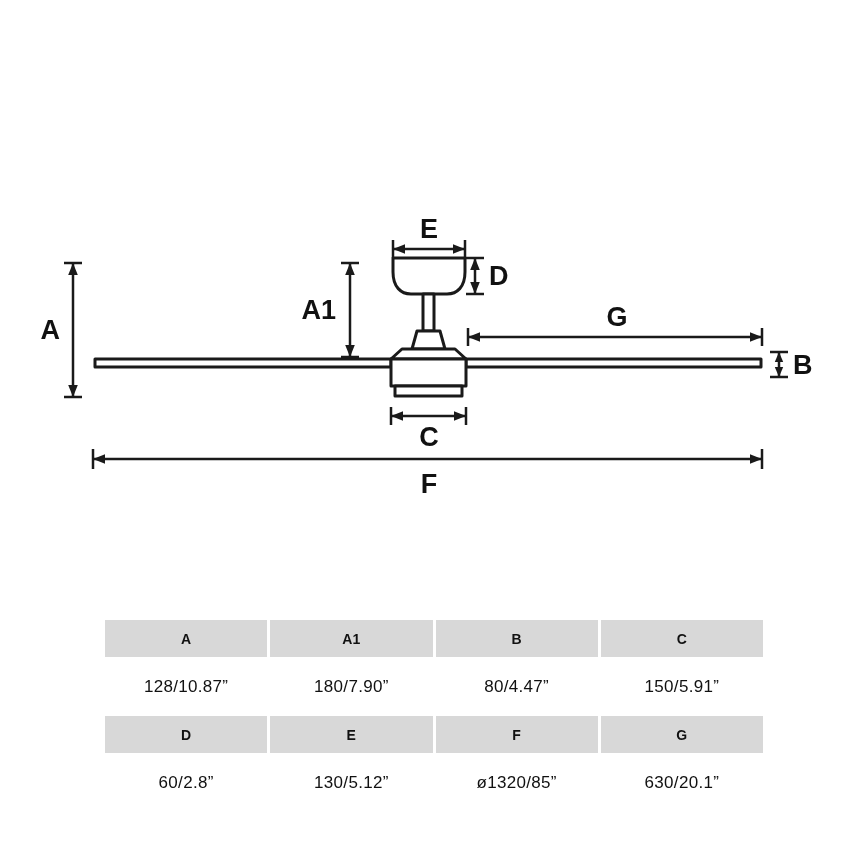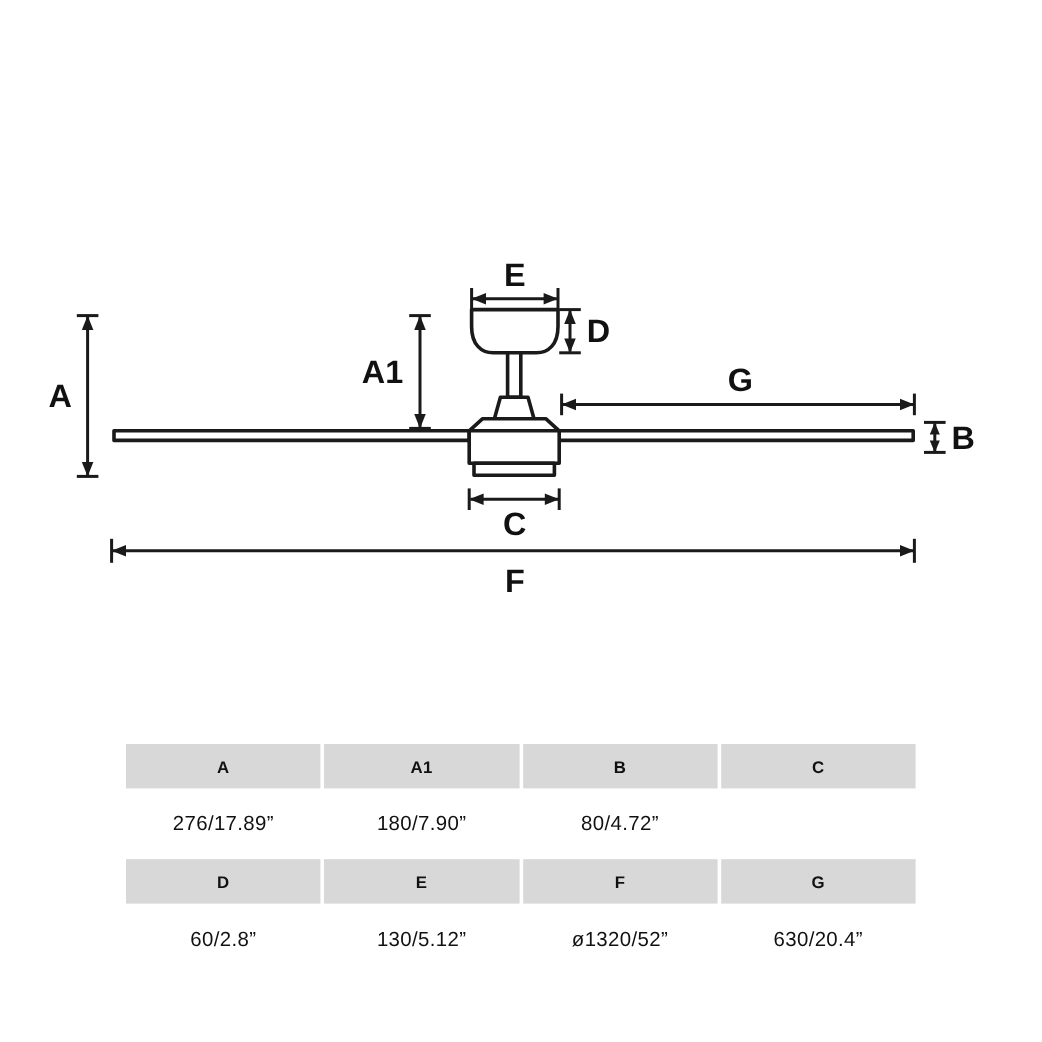--- a/index.html
+++ b/index.html
@@ -137,31 +137,32 @@
   </svg>
 
   <div class="dim-table">
     <div class="row head">
       <div class="cell">A</div>
       <div class="cell">A1</div>
       <div class="cell">B</div>
       <div class="cell">C</div>
     </div>
     <div class="row vals">
-      <div class="cell">276/17.89”</div>
+      <div class="cell">128/10.87”</div>
       <div class="cell">180/7.90”</div>
-      <div class="cell">80/4.72”</div>
+      <div class="cell">80/4.47”</div>
+      <div class="cell">150/5.91”</div>
     </div>
     <div class="row head">
       <div class="cell">D</div>
       <div class="cell">E</div>
       <div class="cell">F</div>
       <div class="cell">G</div>
     </div>
     <div class="row vals">
       <div class="cell">60/2.8”</div>
       <div class="cell">130/5.12”</div>
-      <div class="cell">ø1320/52”</div>
-      <div class="cell">630/20.4”</div>
+      <div class="cell">ø1320/85”</div>
+      <div class="cell">630/20.1”</div>
     </div>
   </div>
 
 </div>
 
 </body></html>

